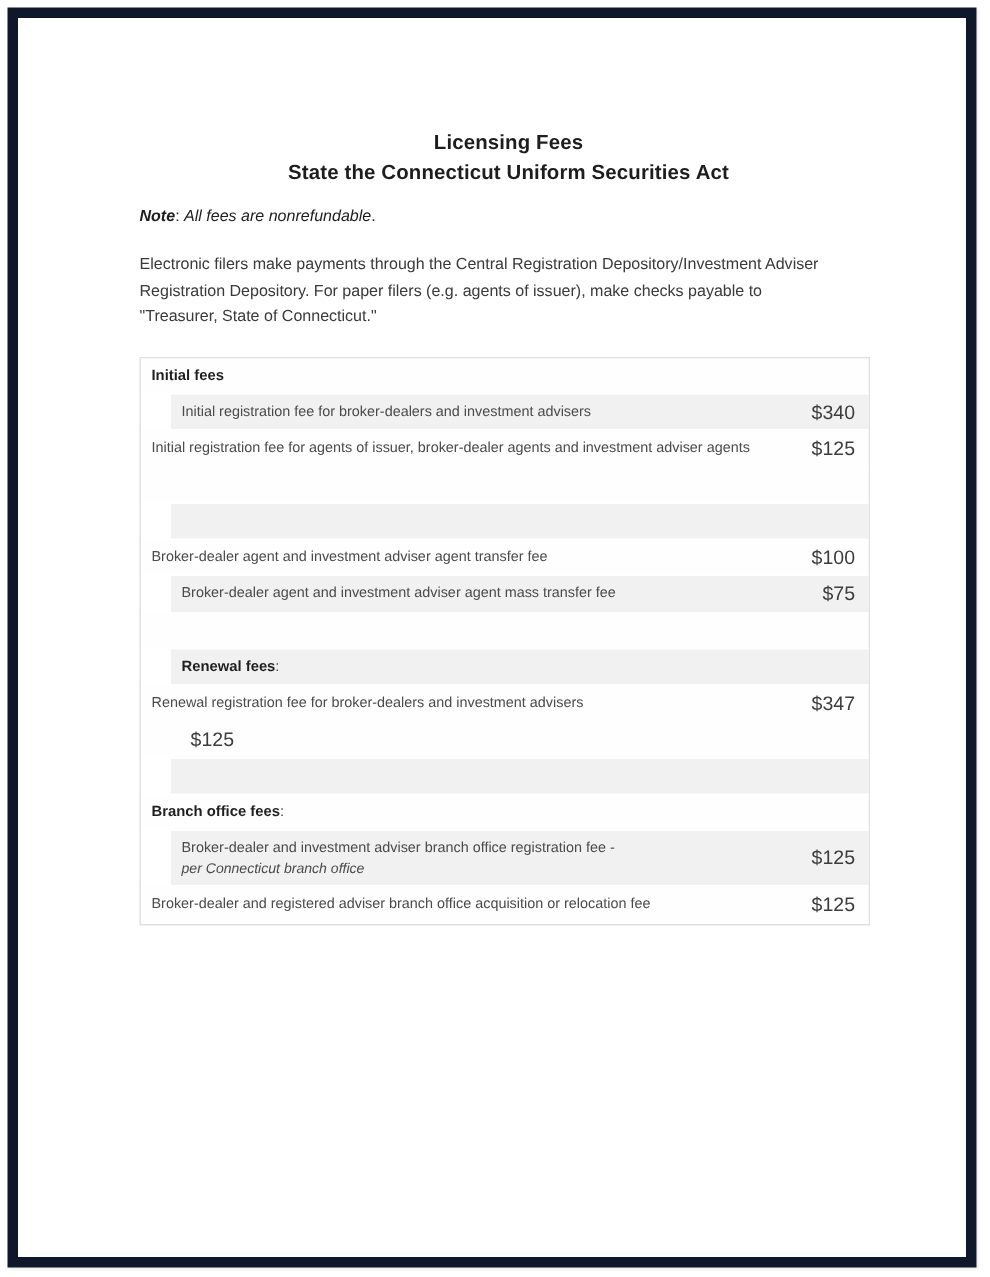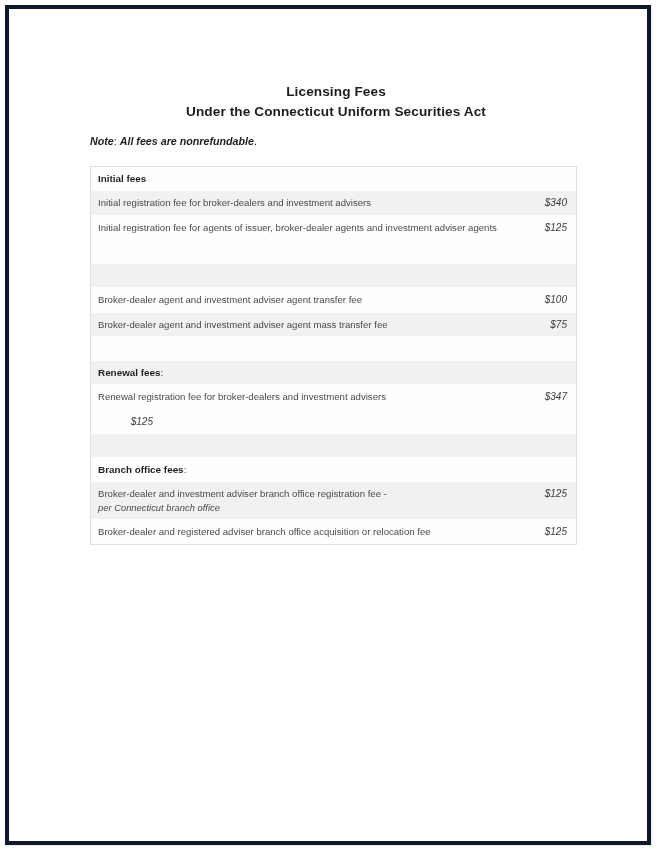--- a/index.html
+++ b/index.html
@@ -17,21 +17,21 @@
   }
 
   
   #page-sheet {
     position: absolute;
     left: 5px;
     top: 5px;
     width: 646px;
     height: 840px;
     background: #ffffff;
-    border: 4px solid #0f172a;
+    border: 7px solid #0f172a;
     box-sizing: border-box;
     box-shadow: 1px 1px 2px rgba(0,0,0,0.10);
     overflow: hidden;
   }
 
   #doc-body {
     position: absolute;
     left: 81px;
     top: 73px;
     width: 492px;
@@ -52,21 +52,21 @@
     margin-top: 12px;
     font-size: 10.7px;
     color: #1d1d1d;
     line-height: 15px;
   }
   .note-label {
     font-weight: bold;
     font-style: italic;
   }
   .note-strong {
-    font-weight: bold;
+    font-weight: normal;
     font-style: italic;
   }
 
   .intro-para {
     margin-top: 16px;
     font-size: 10.7px;
     color: #3a3a3a;
     line-height: 17.5px;
     width: 470px;
   }
@@ -75,51 +75,50 @@
   #fee-table {
     margin-top: 17px;
     width: 487px;
     border: 1px solid #e0e0e0;
     border-bottom: 1px solid #e0e0e0;
     box-sizing: border-box;
     border-collapse: collapse;
   }
   .fee-row {
     display: flex;
-    align-items: flex-start;
+    align-items: center;
     box-sizing: border-box;
     min-height: 24.5px;
     border-bottom: 1px solid #ffffff;
   }
-  .fee-row.shaded { background: #f1f1f1; }
+  .fee-row.shaded { background: #f1f1f1; margin-left: 20px; }
   .fee-row.plain  { background: #fefefe; }
 
   .fee-row.section-head {
     min-height: 24px;
   }
   .fee-row.spacer {
     min-height: 24px;
   }
 
   .cell-label {
     flex: 1 1 auto;
     padding: 5px 8px 5px 7px;
     font-size: 9.6px;
     color: #4a4a4a;
     line-height: 13.5px;
   }
   .cell-amount {
     flex: 0 0 62px;
     padding: 5px 9px 5px 0;
     text-align: right;
-    font-size: 10px;
+    font-size: 13px;
     color: #3d3d3d;
     line-height: 13.5px;
     white-space: nowrap;
-    font-style: italic;
   }
   .section-head .cell-label {
     font-weight: bold;
     color: #1f1f1f;
     font-size: 9.9px;
     padding-top: 5px;
     padding-bottom: 4px;
   }
   .section-head .head-colon {
     font-weight: normal;
@@ -134,27 +133,28 @@
   }
 </style>
 </head>
 <body>
 
 <div id="page-sheet">
   <div id="doc-body">
 
     <div class="doc-title">
       <span>Licensing Fees</span>
-      <span class="line2">Under the Connecticut Uniform Securities Act</span>
+      <span class="line2">State the Connecticut Uniform Securities Act</span>
     </div>
 
     <div class="note-line">
       <span class="note-label">Note</span><span>: </span><span class="note-strong">All fees are nonrefundable</span><span>.</span>
     </div>
 
+    <div class="intro-para">Electronic filers make payments through the Central Registration Depository/Investment Adviser Registration Depository.  For paper filers (e.g. agents of issuer), make checks payable to "Treasurer, State of Connecticut."</div>
 
     <div id="fee-table">
         <div class="fee-row plain section-head">
           <div class="cell-label">Initial fees</div>
           <div class="cell-amount"></div>
         </div>
         <div class="fee-row shaded">
           <div class="cell-label">Initial registration fee for broker-dealers and investment advisers</div>
           <div class="cell-amount">$340</div>
         </div>

